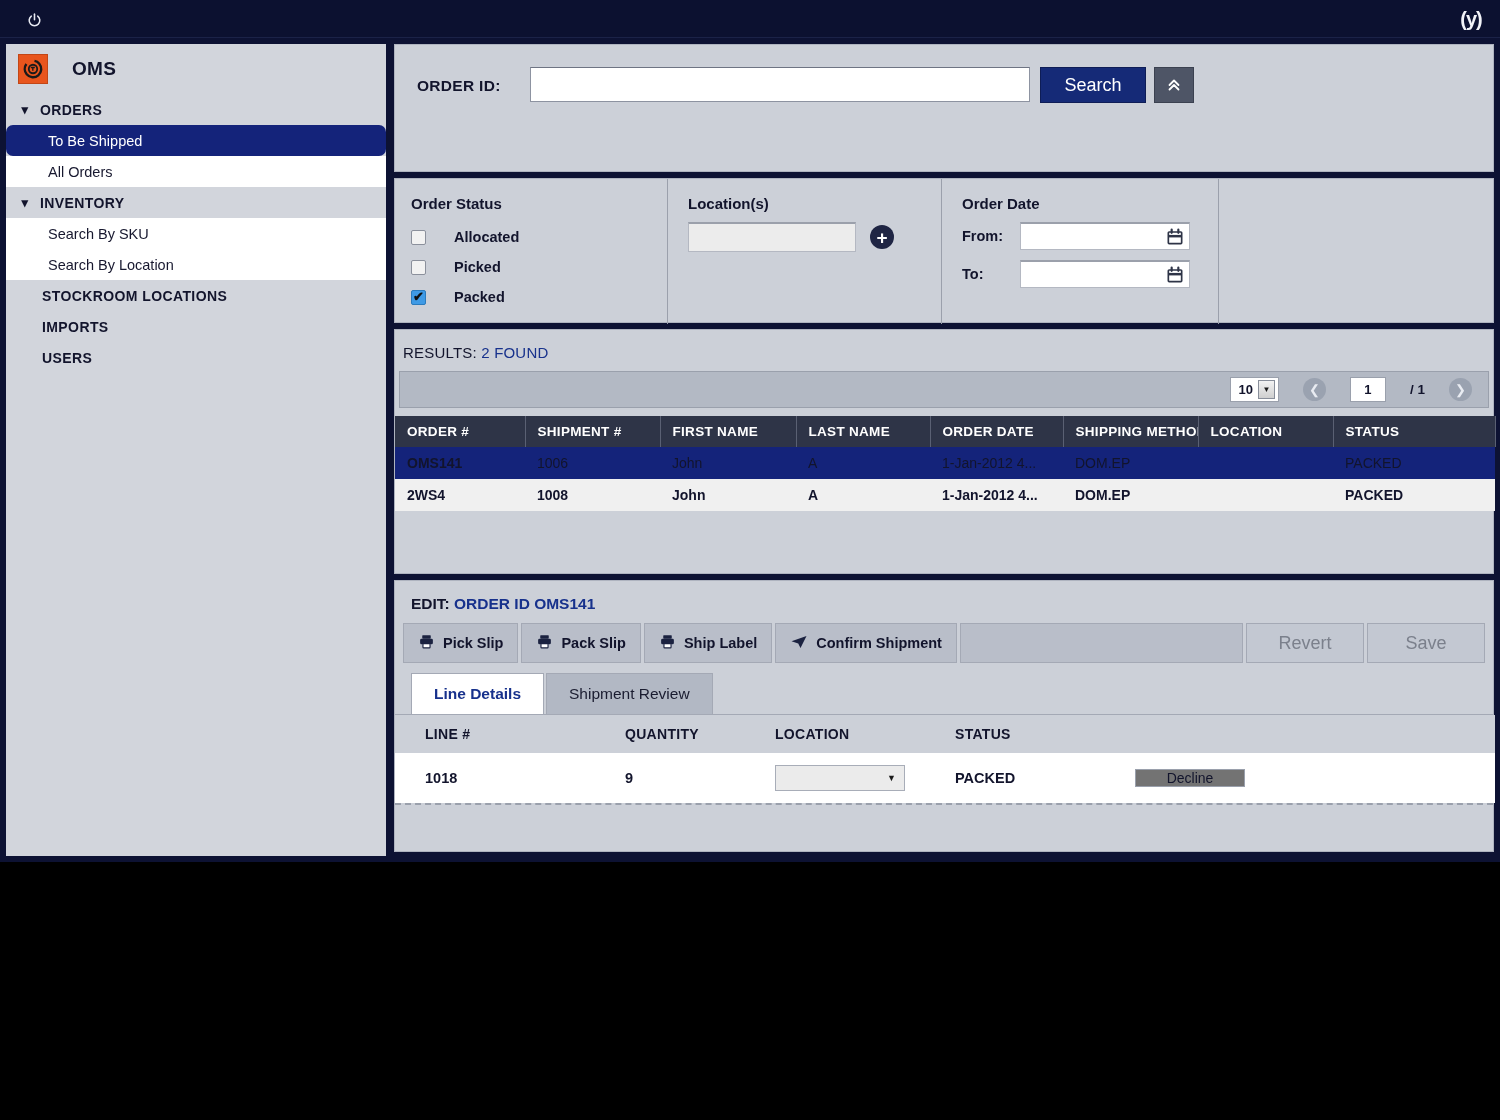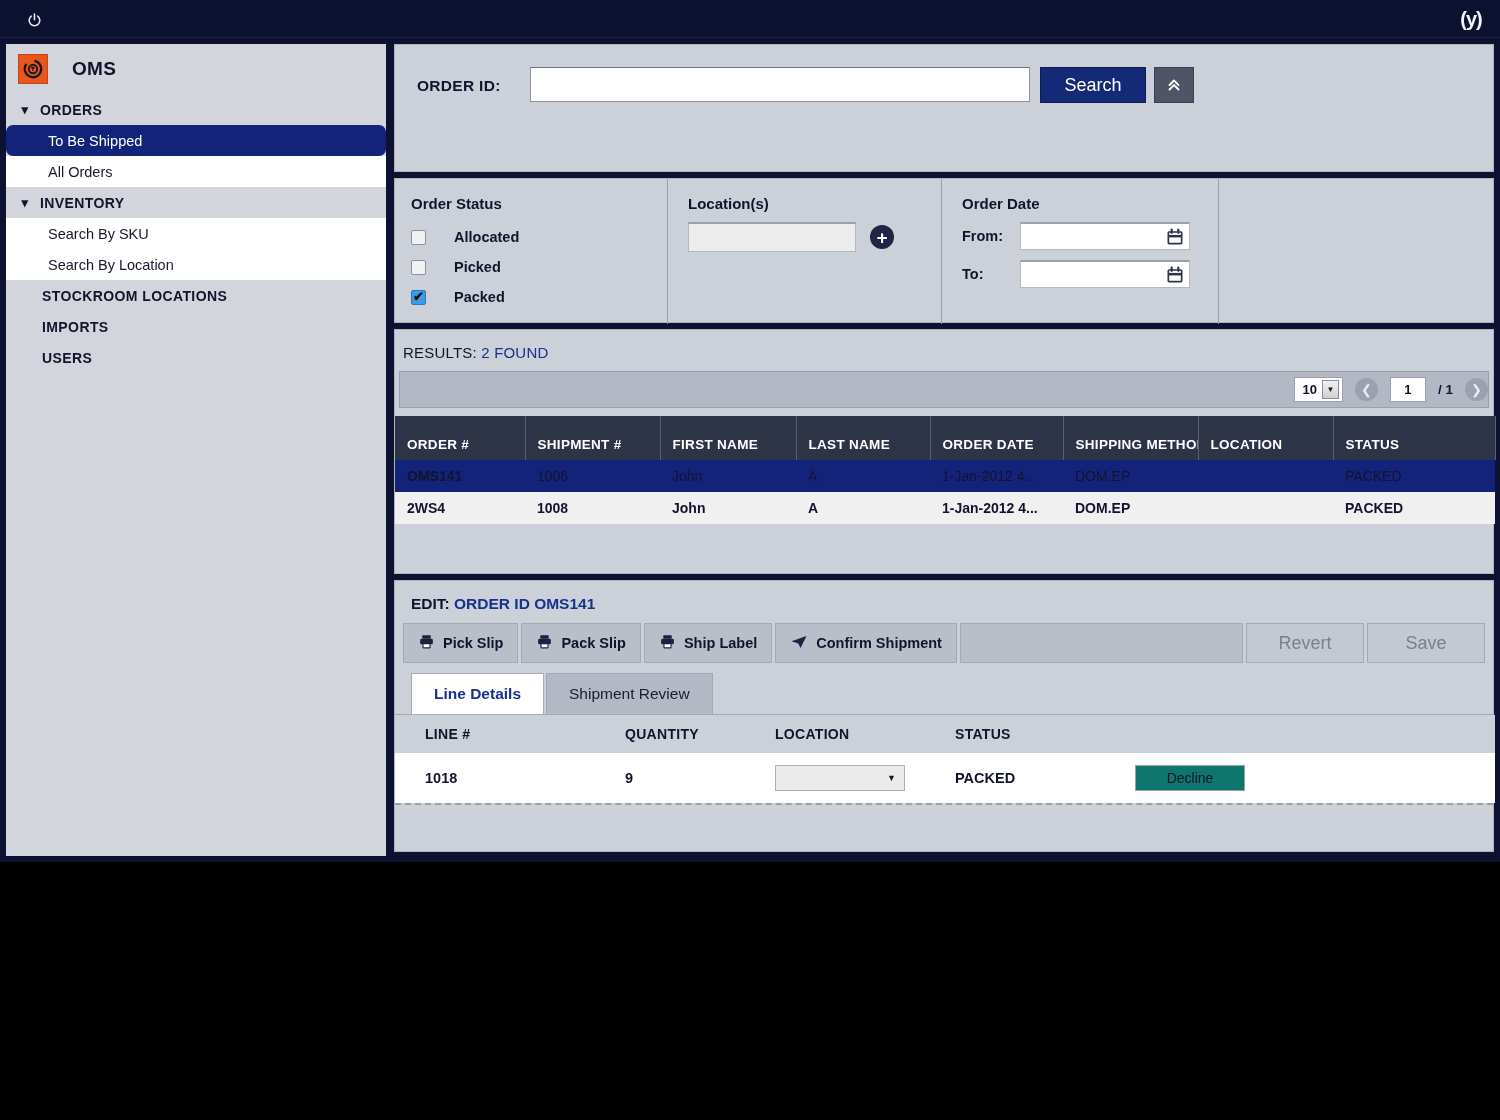--- a/index.html
+++ b/index.html
@@ -213,21 +213,21 @@
     padding: 14px 0 10px 8px;
     font-size: 15px; font-weight: normal; color: #12142c;
     letter-spacing: 0.2px;
   }
   #results-head .count { color: #17318c; }
   #pager-bar {
     margin: 0 4px; height: 37px;
     background: #b3b9c4;
     border: 1px solid #9aa0ac;
     display: flex; align-items: center; justify-content: flex-end;
-    gap: 12px;
+    padding-right: 16px; gap: 24px;
   }
   #page-size {
     height: 25px; background: #ffffff;
     border: 1px solid #9aa0ac;
     display: flex; align-items: center; gap: 5px;
     padding: 0 3px 0 8px;
   }
   #page-size .val { font-size: 13px; font-weight: bold; color: #12142c; }
   .sel-arrow {
     width: 17px; height: 19px;
@@ -247,21 +247,21 @@
     border: 1px solid #9aa0ac;
     text-align: center; font-size: 13px; font-weight: bold;
     color: #12142c; font-family: "Liberation Sans", sans-serif;
   }
   #page-total { font-size: 13.5px; font-weight: bold; color: #12142c; }
 
   table.grid { width: 100%; border-collapse: collapse; table-layout: fixed; }
   table.grid thead th {
     background: #2e3447; color: #ffffff;
     font-size: 13.5px; font-weight: bold;
-    text-align: left; padding: 21px 0 8px 12px;
+    text-align: left; padding: 8px 0 8px 12px;
     letter-spacing: 0.3px;
     border-right: 1px solid #5a6073;
     white-space: nowrap; overflow: hidden;
   }
   table.grid tbody td {
     font-size: 14px; padding: 8px 0 8px 12px;
     color: #12142c; white-space: nowrap; overflow: hidden;
   }
   tr.row-selected td { background: #14237a; color: #ffffff; }
   tr.row-normal td { background: #f0f0f0; color: #12142c; font-weight: bold; }
@@ -312,22 +312,22 @@
     color: #12142c; padding: 12px 0 12px 30px;
   }
   #loc-select {
     width: 130px; height: 26px;
     background: #ebebeb; border: 1px solid #a8adb8;
     display: flex; align-items: center; justify-content: flex-end;
     padding-right: 8px;
   }
   #loc-select .arr { font-size: 9px; color: #1a1a1a; }
   #decline-btn {
-    width: 110px; height: 26px;
-    background: #0f766e; border: 1px solid #9aa0ac;
+    width: 110px; height: 18px;
+    background: #737373; border: 1px solid #9aa0ac;
     font-size: 14px; color: #12142c; cursor: pointer;
     font-family: "Liberation Sans", sans-serif;
   }
   #lines-dashed { border-top: 2px dashed #9aa0ac; height: 48px; background: #ccd0d8; }
 </style>
 </head>
 <body>
 
 <div id="app">
 

